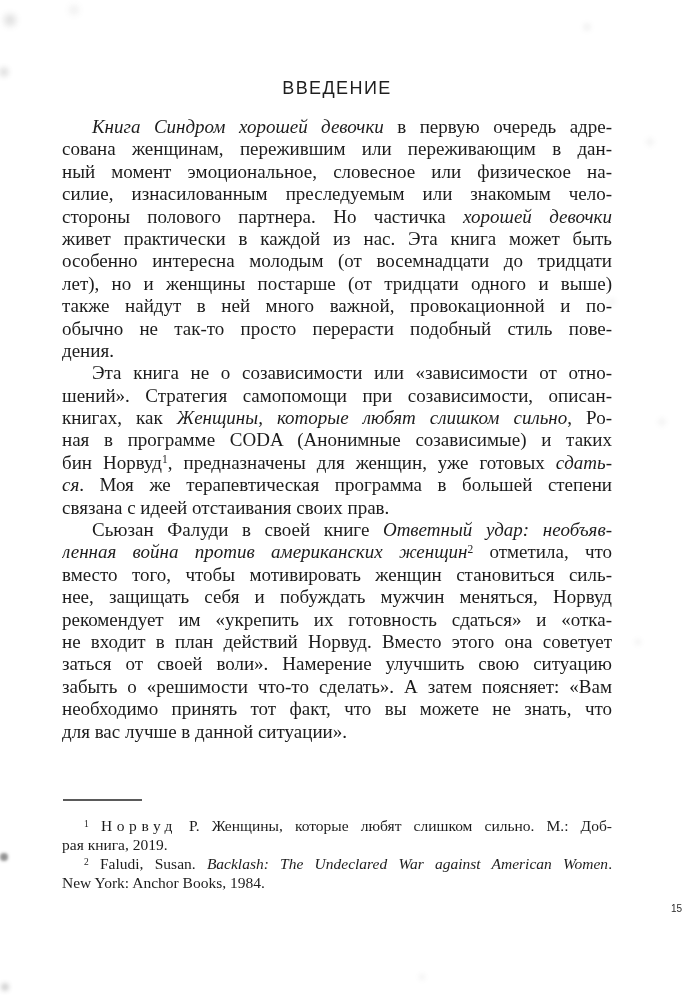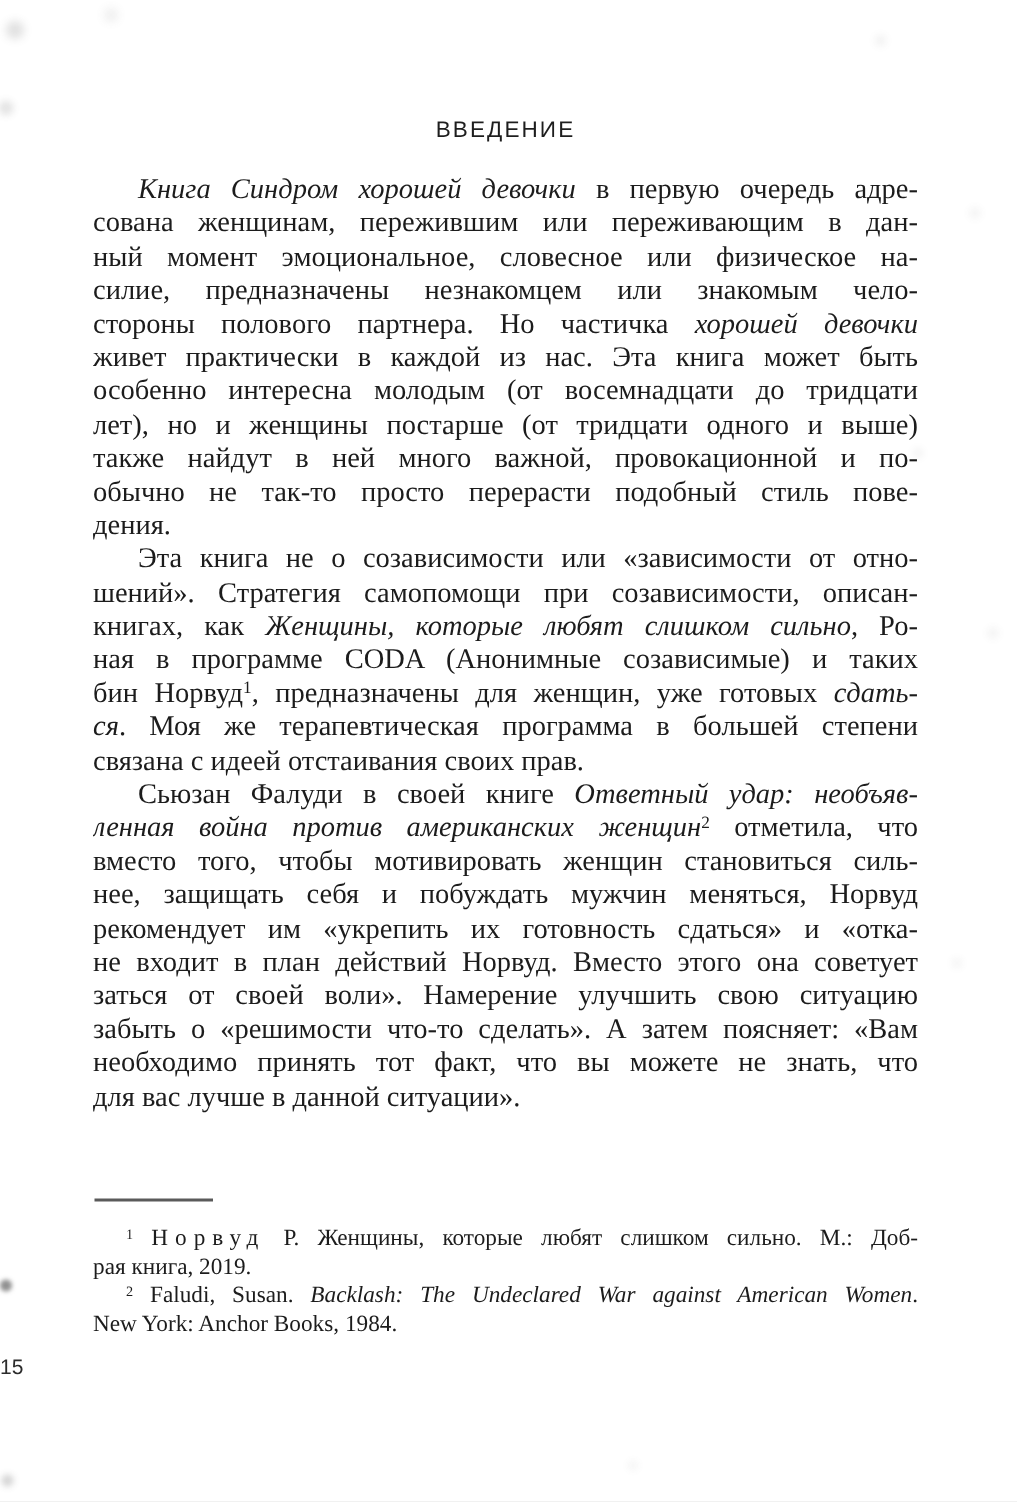--- a/index.html
+++ b/index.html
@@ -11,21 +11,21 @@
     background: #ffffff;
     overflow: hidden;
     font-family: "Liberation Serif", "DejaVu Serif", serif;
     color: #1c1c1c;
   }
   .running-head {
     position: absolute;
     top: 78px; left: 62px; width: 550px;
     text-align: center;
     font-family: "Liberation Sans", "DejaVu Sans", sans-serif;
-    font-size: 15px;
+    font-size: 18px;
     letter-spacing: 1.4px;
     color: #1e1e1e;
   }
   .text-block { position: absolute; top: 116px; left: 62px; width: 550px; }
   .body-line {
     font-size: 19px;
     line-height: 22.4px;
     height: 22.4px;
     text-align: justify;
     text-align-last: justify;
@@ -51,23 +51,23 @@
     text-align: justify;
     text-align-last: justify;
     overflow: hidden;
   }
   .fn-line.first { text-indent: 22px; }
   .fn-line.last  { text-align-last: left; }
   .fn-line .sup  { font-size: 9.5px; top: -4px; }
   .page-number {
     position: absolute;
     top: 903px; left: 0; width: 682px;
-    text-align: left;
+    text-align: right;
     font-family: "Liberation Sans", "DejaVu Sans", sans-serif;
-    font-size: 14px;
+    font-size: 10px;
     color: #2b2b2b;
   }
   
   .scan-noise {
     position: absolute; left: 0; top: 0;
     width: 4px; height: 4px; border-radius: 50%;
     pointer-events: none;
     box-shadow:
       72px 8px 6px 3px rgba(110,110,110,0.10),
       8px 18px 6px 4px rgba(90,90,90,0.18),
@@ -87,21 +87,21 @@
 
 <div class="page">
   <div class="scan-noise"></div>
 
   <div class="running-head">ВВЕДЕНИЕ</div>
 
   <div class="text-block" id="text-block">
       <div class="body-line first"><span class=" it">Книга Синдром хорошей девочки</span><span class=""> в первую очередь адре-</span></div>
       <div class="body-line"><span class="">сована женщинам, пережившим или переживающим в дан-</span></div>
       <div class="body-line"><span class="">ный момент эмоциональное, словесное или физическое на-</span></div>
-      <div class="body-line"><span class="">силие, предназначены незнакомцем или знакомым чело-</span></div>
+      <div class="body-line"><span class="">силие, изнасилованным преследуемым или знакомым чело-</span></div>
       <div class="body-line"><span class="">стороны полового партнера. Но частичка </span><span class=" it">хорошей девочки</span></div>
       <div class="body-line"><span class="">живет практически в каждой из нас. Эта книга может быть</span></div>
       <div class="body-line"><span class="">особенно интересна молодым (от восемнадцати до тридцати</span></div>
       <div class="body-line"><span class="">лет), но и женщины постарше (от тридцати одного и выше)</span></div>
       <div class="body-line"><span class="">также найдут в ней много важной, провокационной и по-</span></div>
       <div class="body-line"><span class="">обычно не так-то просто перерасти подобный стиль пове-</span></div>
       <div class="body-line last"><span class="">дения.</span></div>
       <div class="body-line first"><span class="">Эта книга не о созависимости или «зависимости от отно-</span></div>
       <div class="body-line"><span class="">шений». Стратегия самопомощи при созависимости, описан-</span></div>
       <div class="body-line"><span class="">книгах, как </span><span class=" it">Женщины, которые любят слишком сильно</span><span class="">, Ро-</span></div>

